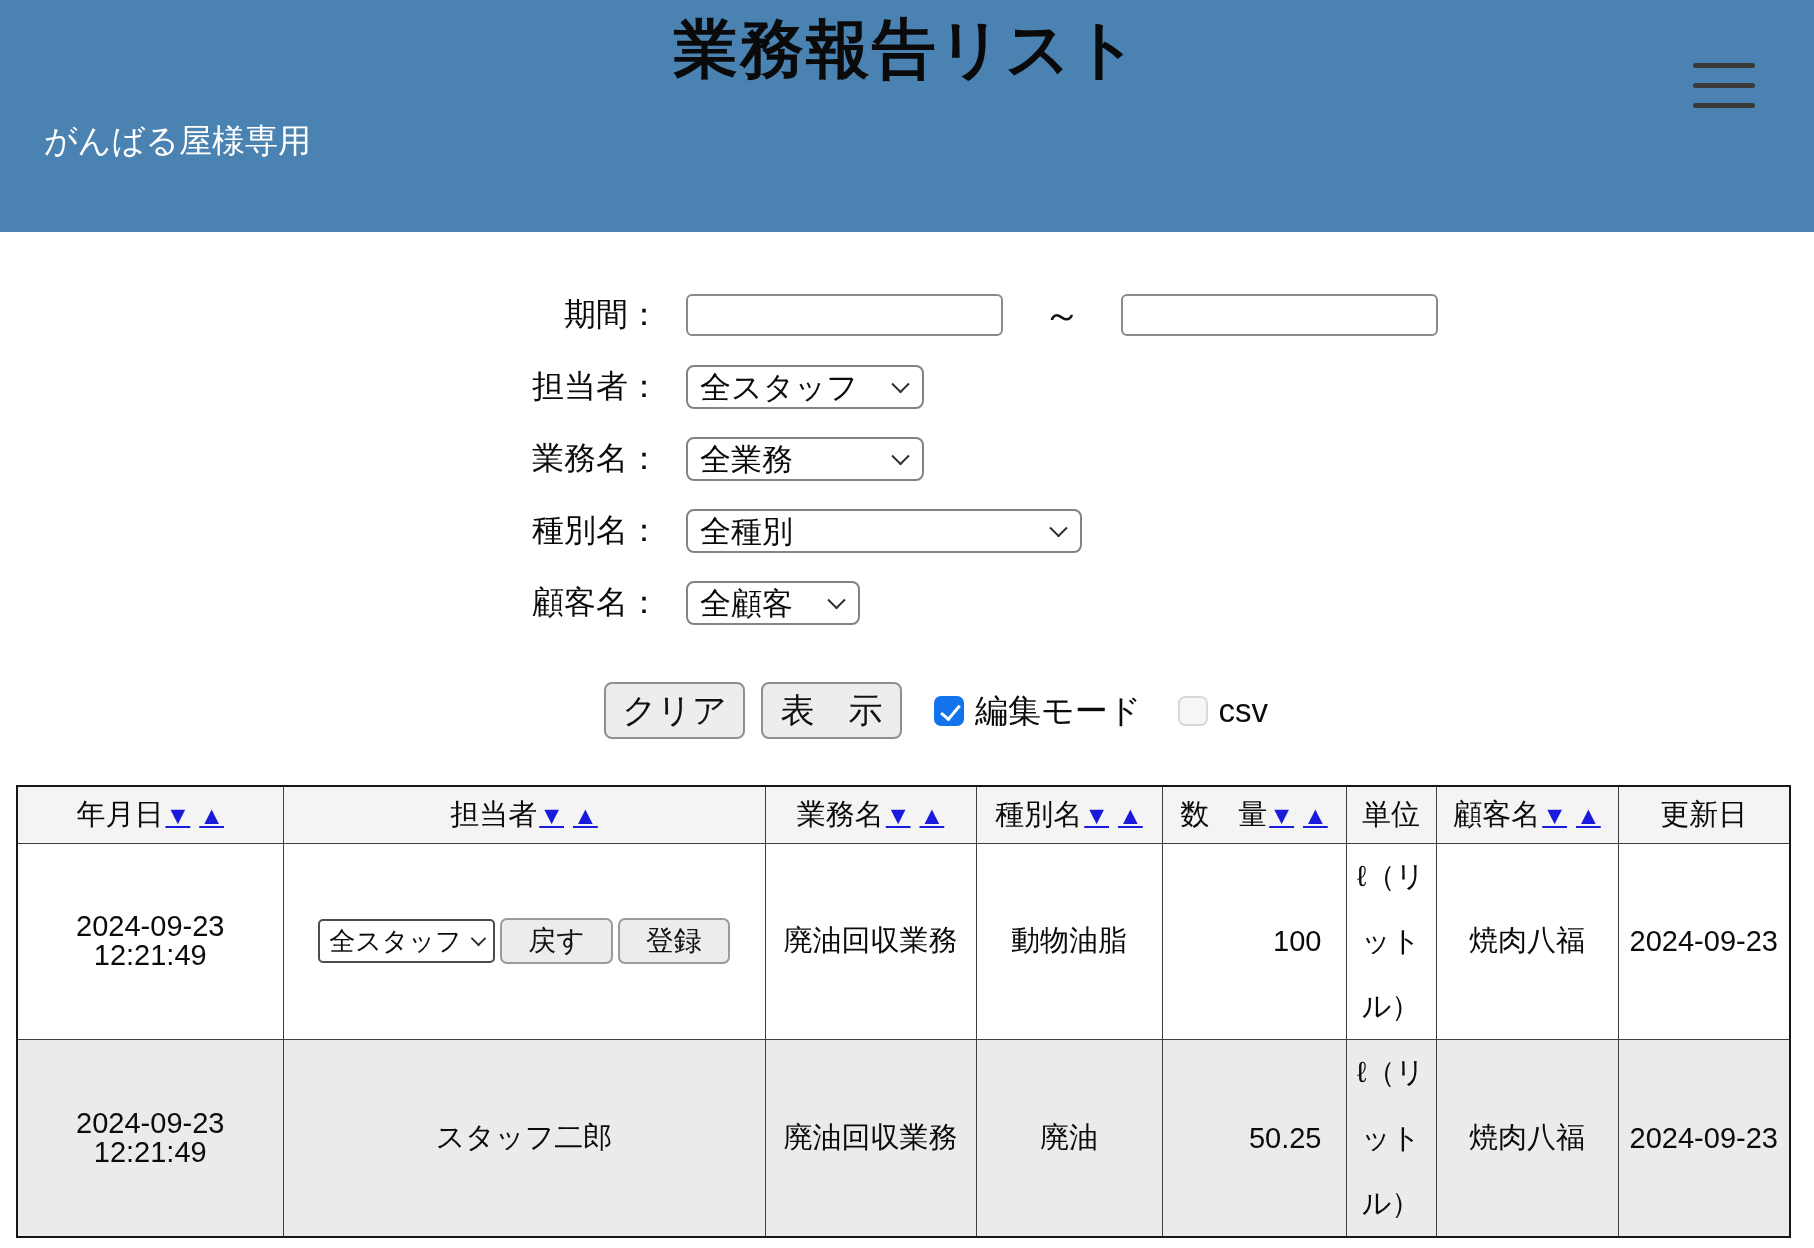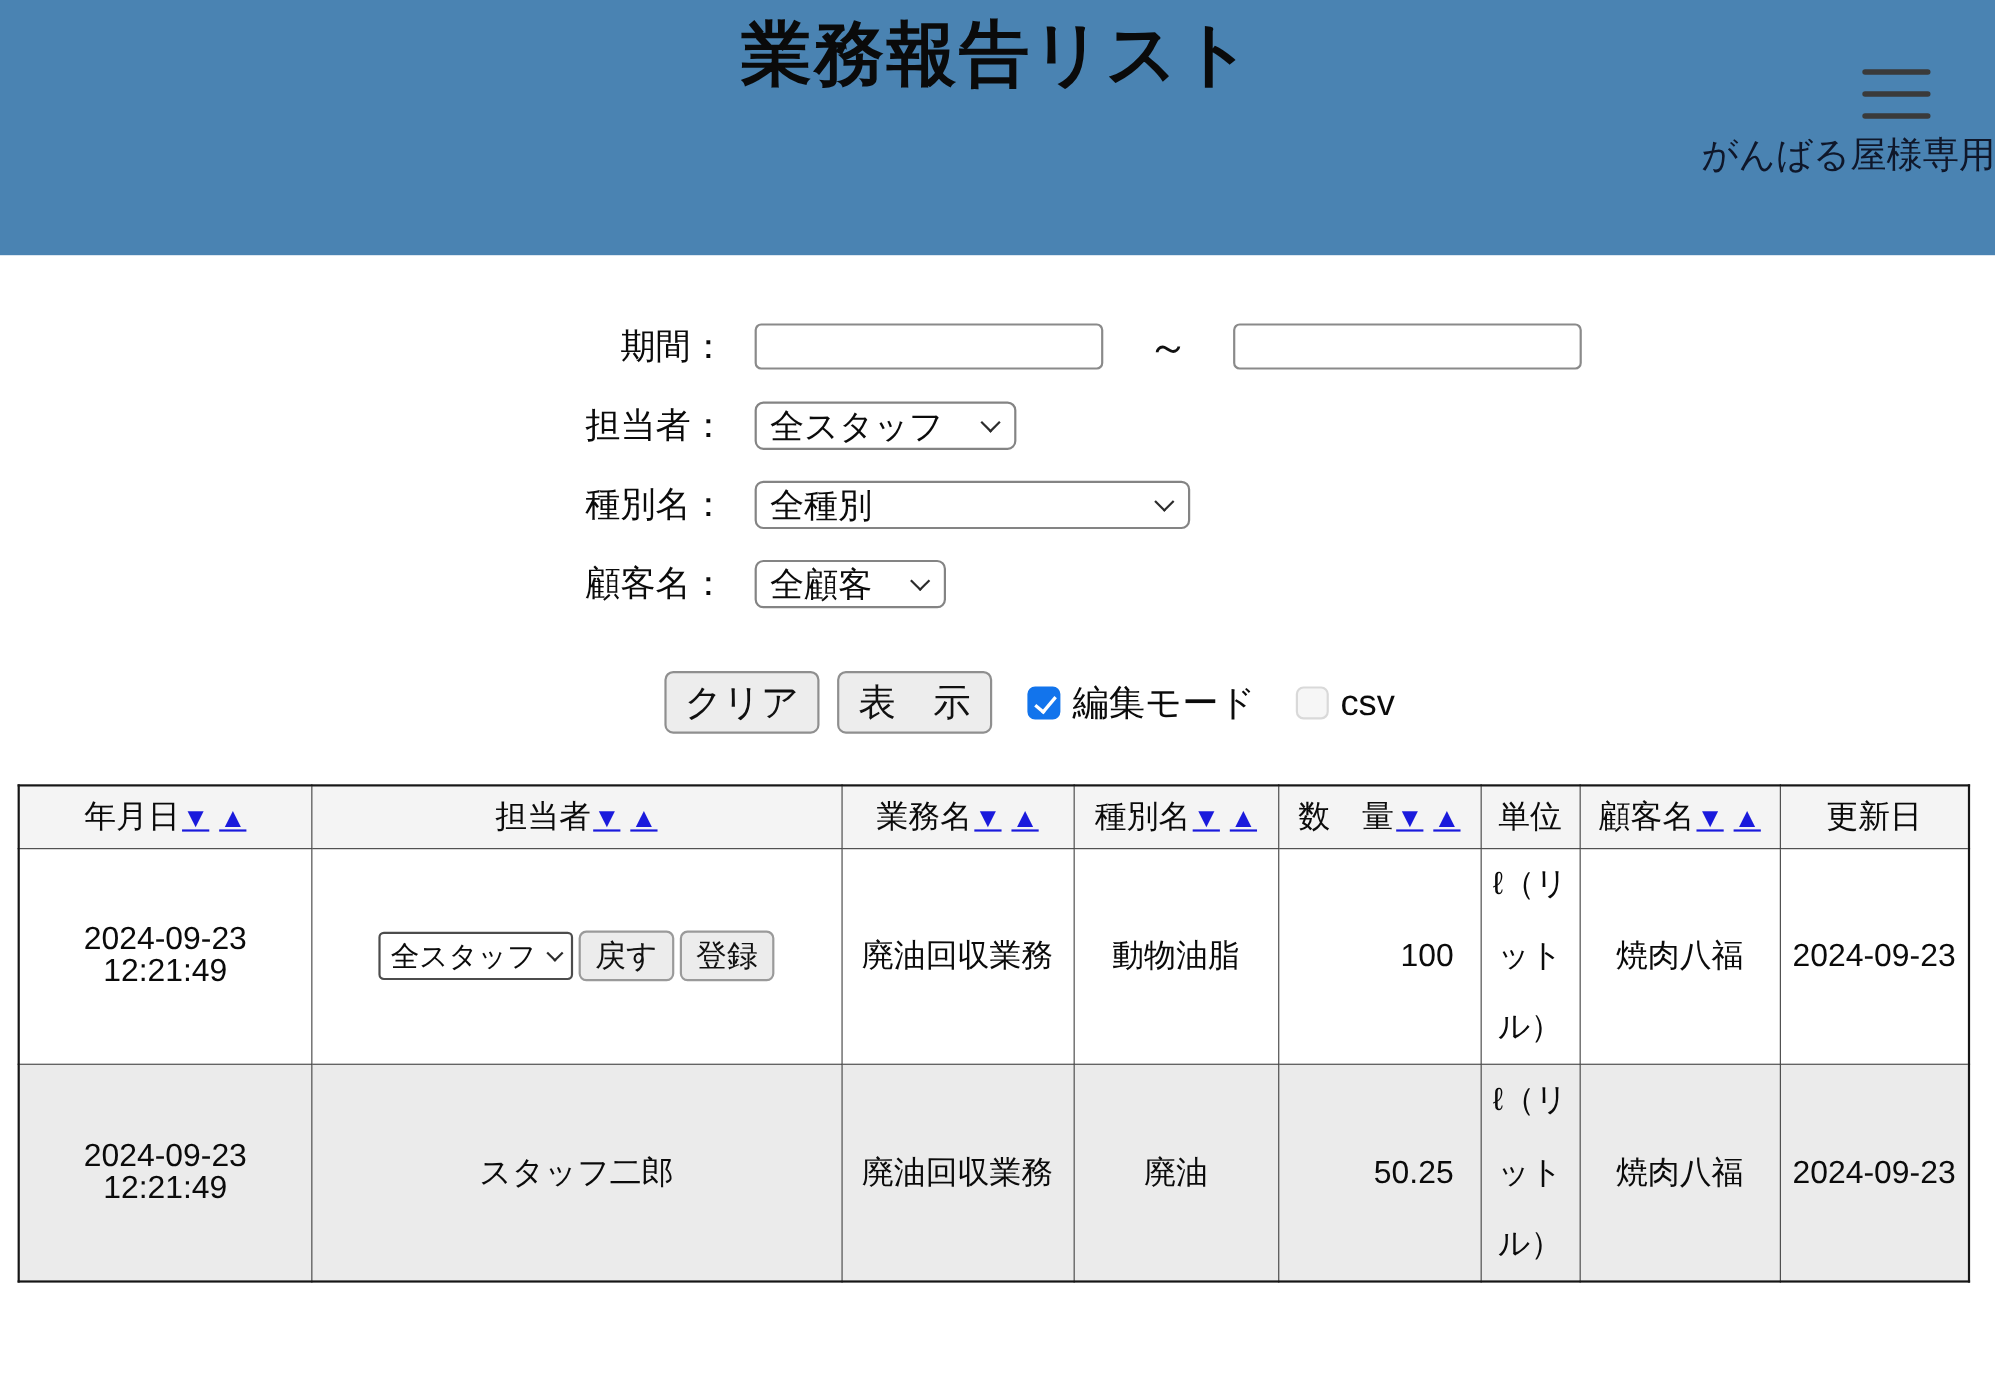--- a/index.html
+++ b/index.html
@@ -21,24 +21,24 @@
   .app-title {
     padding-top: 6px;
     text-align: center;
     font-size: 64px;
     font-weight: 700;
     letter-spacing: 2px;
     color: #0a0a0a;
   }
   .app-subtitle {
     margin-top: 26px;
-    text-align: right;
+    text-align: left;
     font-size: 33px;
     font-weight: 400;
-    color: #0f172a;
+    color: #ffffff;
     margin-left: 44px;
   }
   .hamburger {
     position: absolute;
     top: 63px;
     right: 59px;
     width: 62px;
     display: flex;
     flex-direction: column;
     gap: 15px;
@@ -200,21 +200,21 @@
   }
   .sel-wrap.row-sel select {
     width: 177px; height: 44px;
     font-size: 26px;
     border: 2px solid #4c4c4c;
     border-radius: 5px;
     padding: 0 30px 0 9px;
   }
   .row-button {
     height: 46px;
-    padding: 0 13px;
+    padding: 0 26px;
     background: #ececec;
     border: 2px solid #9a9a9a;
     border-radius: 7px;
     font-size: 28px;
     color: #111;
     font-family: inherit;
     cursor: pointer;
   }
 </style>
 </head>
@@ -244,20 +244,28 @@
 
     <div class="form-row">
       <span class="form-label">担当者：</span>
       <span class="form-control sel-wrap sel-staff">
         <select>
           <option>全スタッフ</option>
         </select>
       </span>
     </div>
 
+    <div class="form-row">
+      <span class="form-label">業務名：</span>
+      <span class="form-control sel-wrap sel-work">
+        <select>
+          <option>全業務</option>
+        </select>
+      </span>
+    </div>
 
     <div class="form-row">
       <span class="form-label">種別名：</span>
       <span class="form-control sel-wrap sel-type">
         <select>
           <option>全種別</option>
         </select>
       </span>
     </div>
 

